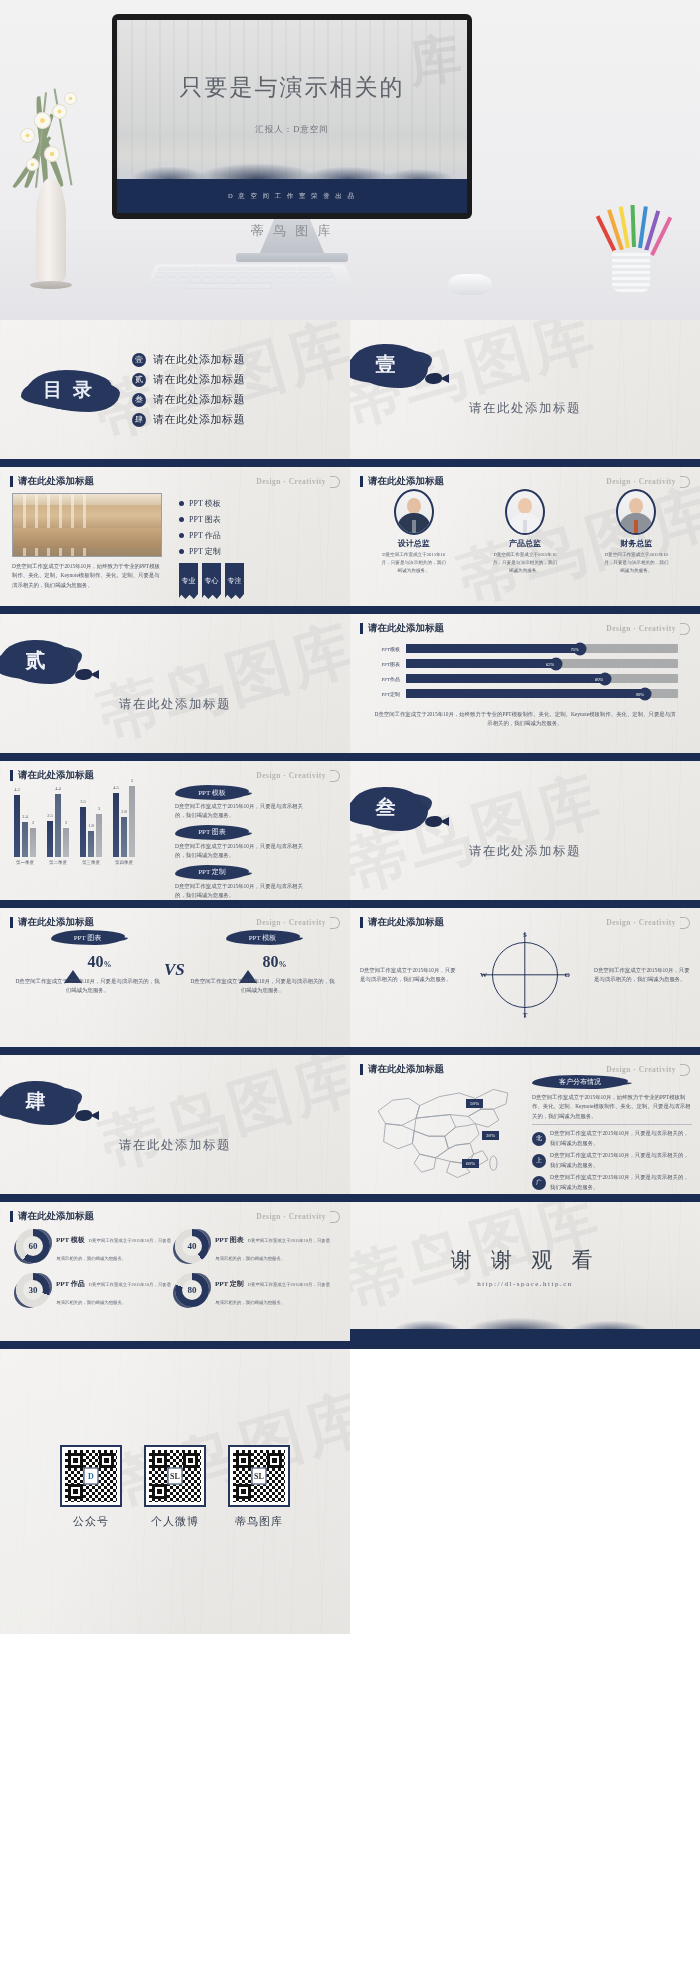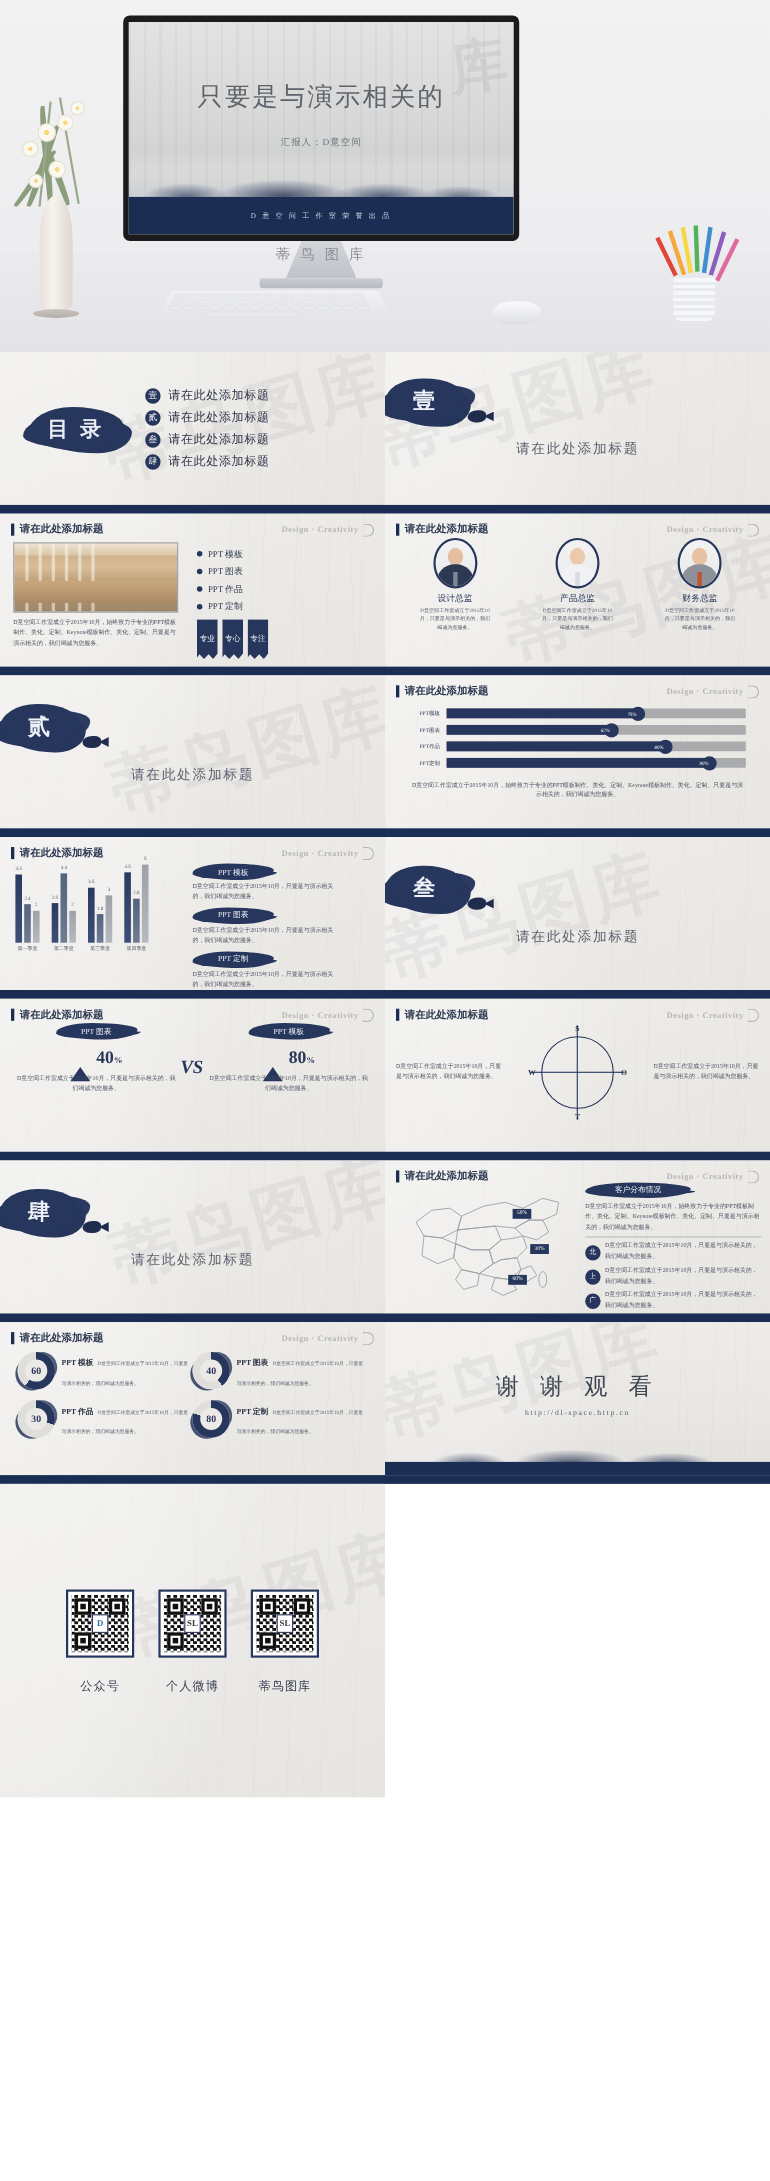--- a/index.html
+++ b/index.html
@@ -166,21 +166,21 @@
   .member { width:92px; text-align:center; }
   .avatar { width:40px;height:46px;margin:0 auto 3px; border-radius:50%;
     border:2px solid #27365c; overflow:hidden; position:relative;
     background:linear-gradient(180deg,#f3f3f3 0%, #e9e9ea 100%);}
   .avatar .head{position:absolute;left:50%;top:7px;transform:translateX(-50%);
     width:14px;height:16px;border-radius:50%;}
   .avatar .torso{position:absolute;left:50%;bottom:0;transform:translateX(-50%);
     width:34px;height:20px;border-radius:16px 16px 0 0;}
   .avatar .tie{position:absolute;left:50%;bottom:0;transform:translateX(-50%);
     width:4px;height:13px;}
-  .m-name { font-size:8px; color:#27365c; font-weight:400; margin-bottom:2px;}
+  .m-name { font-size:8px; color:#27365c; font-weight:700; margin-bottom:2px;}
   .m-desc { font-size:4.6px; color:#525a68; line-height:1.7; padding:0 12px;}
 
   
   .sliders { padding:0 22px; }
   .srow { display:flex; align-items:center; margin:6px 0; }
   .slabel { width:34px; font-size:5px; color:#3a4560; text-align:right; padding-right:6px;}
   .strack { flex:1; height:9px; background:#a9abad; position:relative; border-radius:1px;}
   .sfill { position:absolute; left:0; top:0; bottom:0; background:#27365c;}
   .sknob { position:absolute; top:50%; transform:translate(-50%,-50%);
     width:13px; height:13px; border-radius:50%; background:#27365c;}
@@ -265,21 +265,21 @@
   .qr .cells{ width:100%;height:100%;
     background-image:
       repeating-conic-gradient(#111 0% 25%, #fff 0% 50%);
     background-size:6px 6px; }
   .qr .eye{ position:absolute; width:15px;height:15px;background:#fff;
      border:3px solid #111;}
   .qr .eye:after{content:"";position:absolute;inset:2px;background:#111;}
   .qr .logo{position:absolute;left:50%;top:50%;transform:translate(-50%,-50%);
     width:15px;height:17px;background:#fff;border:1px solid #27365c;
     display:flex;align-items:center;justify-content:center;font-size:8px;color:#2b6ea8;font-weight:700;}
-  .qr-cap { font-size:11px; color:#3a4252; margin-top:18px; letter-spacing:1px;}
+  .qr-cap { font-size:11px; color:#3a4252; margin-top:7px; letter-spacing:1px;}
 
   .promo-slide{ height:285px; background:#fff; border-bottom:none; position:relative;}
   .promo-band-a{ position:absolute; left:0; right:0; top:90px; height:40px;
     background:linear-gradient(90deg,#13b587,#1bb98b); display:flex;align-items:center;justify-content:center;}
   .promo-band-b{ position:absolute; left:0; right:0; top:130px; height:35px;
     background:#78c832; display:flex;align-items:center;justify-content:center;}
   .promo-band-a span{ font-size:11px; color:#fff; font-weight:700; }
   .promo-band-b span{ font-size:11px; color:#fff; font-weight:700; }
 </style>
 </head>

